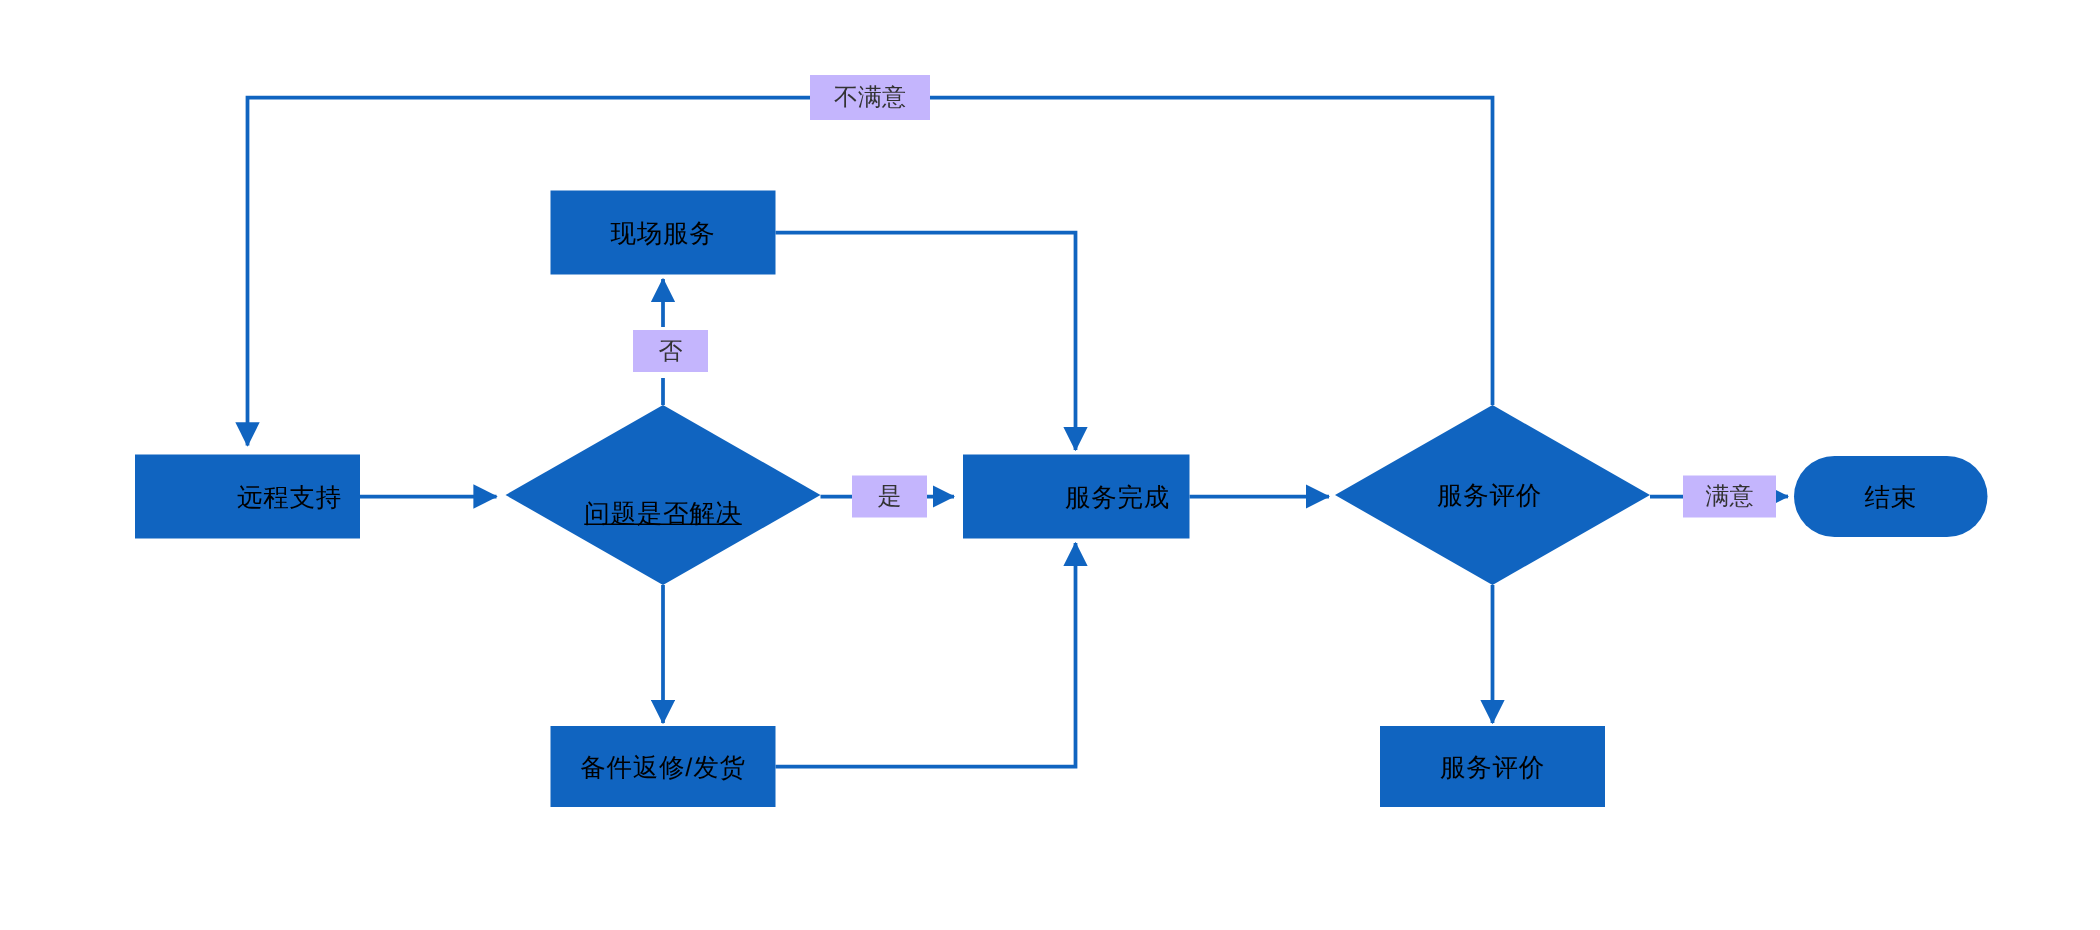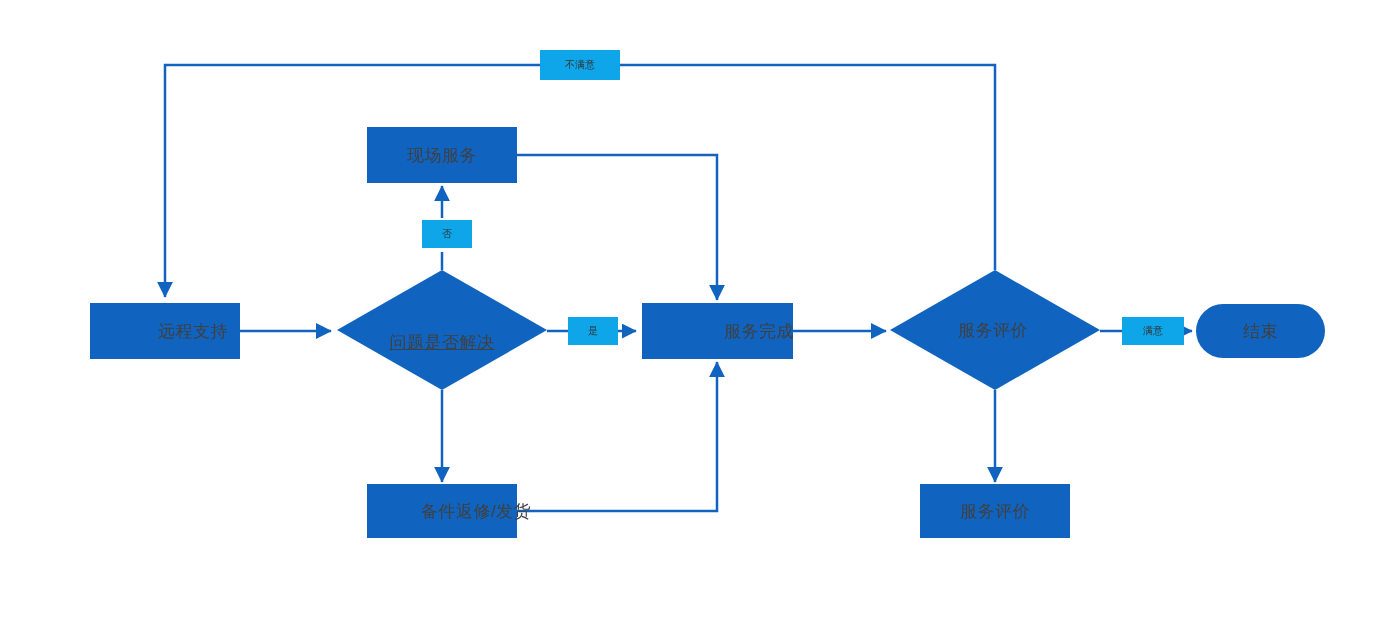--- a/index.html
+++ b/index.html
@@ -22,34 +22,34 @@
     left: 0;
     top: 0;
     width: 1400px;
     height: 620px;
   }
   .node-label {
     position: absolute;
     display: flex;
     align-items: center;
     justify-content: center;
-    color: #404040;
+    color: #000000;
     font-size: 17px;
     letter-spacing: 0.5px;
     white-space: nowrap;
     pointer-events: none;
   }
   .edge-label {
     position: absolute;
     display: flex;
     align-items: center;
     justify-content: center;
     color: #333333;
-    font-size: 10px;
-    background: #0ea5e9;
+    font-size: 16px;
+    background: #c4b5fd;
     white-space: nowrap;
     padding: 0 5px;
   }
 </style>
 </head>
 <body>
 
 <div id="canvas">
 
   <svg id="flow-svg" viewBox="0 0 1400 620" xmlns="http://www.w3.org/2000/svg">
@@ -101,23 +101,23 @@
 
     <rect x="1196" y="304" width="129" height="54" rx="27" ry="27" fill="#1064C0"></rect>
   </svg>
 
   <div class="node-label" style="left:90px; top:303px; width:150px; height:56px;padding-left:28px;">远程支持</div>
 
   <div class="node-label" style="left:367px; top:127px; width:150px; height:56px;">现场服务</div>
 
   <div class="node-label" style="left:337px; top:314px; width:210px; height:56px;text-decoration:underline;">问题是否解决</div>
 
-  <div class="node-label" style="left:676px; top:303px; width:166px; height:56px;border-radius:18px;">服务完成</div>
+  <div class="node-label" style="left:662px; top:303px; width:166px; height:56px;border-radius:18px;">服务完成</div>
 
-  <div class="node-label" style="left:367px; top:484px; width:150px; height:54px;padding-left:34px;">备件返修/发货</div>
+  <div class="node-label" style="left:367px; top:484px; width:150px; height:54px;">备件返修/发货</div>
 
   <div class="node-label" style="left:888px; top:302px; width:210px; height:56px;">服务评价</div>
 
   <div class="node-label" style="left:920px; top:484px; width:150px; height:54px;">服务评价</div>
 
   <div class="node-label" style="left:1196px; top:304px; width:129px; height:54px;">结束</div>
 
   <div class="edge-label" style="left:540px; top:50px; width:70px; height:30px;">不满意</div>
 
   <div class="edge-label" style="left:568px; top:317px; width:40px; height:28px;">是</div>

